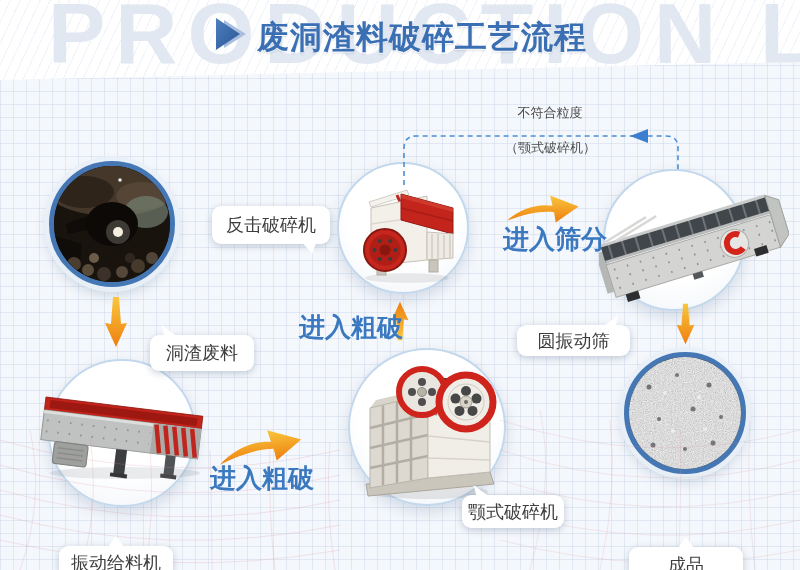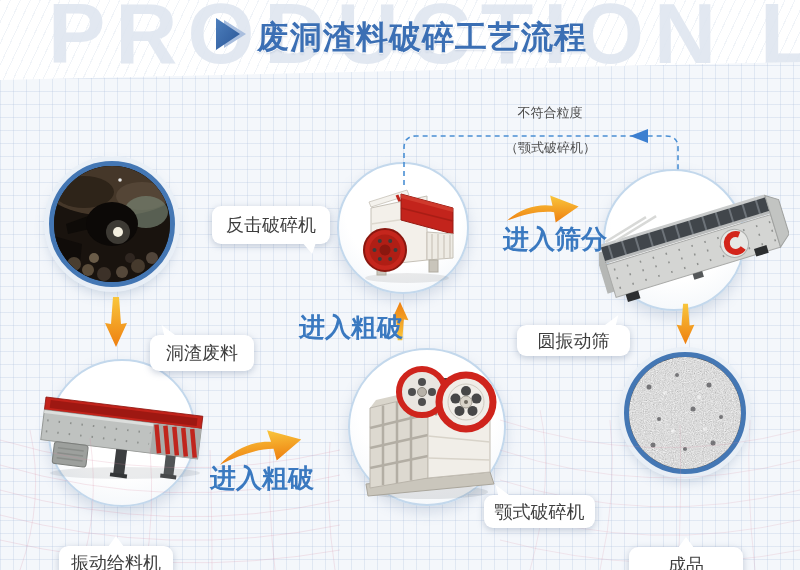--- a/index.html
+++ b/index.html
@@ -347,21 +347,21 @@
   </div>
   <div class="bubble tail-tl" style="left:150px;top:291px;width:104px;height:36px">
     <span>洞渣废料</span>
   </div>
   <div class="bubble tail-tr" style="left:517px;top:281px;width:113px;height:31px">
     <span>圆振动筛</span>
   </div>
   <div class="bubble tail-tc" style="left:59px;top:502px;width:114px;height:33px">
     <span>振动给料机</span>
   </div>
-  <div class="bubble tail-tl" style="left:484px;top:451px;width:111px;height:33px">
+  <div class="bubble tail-tl" style="left:462px;top:451px;width:102px;height:33px">
     <span>颚式破碎机</span>
   </div>
   <div class="bubble tail-tc" style="left:629px;top:503px;width:114px;height:36px">
     <span>成品</span>
   </div>
 
   <svg class="arrow" style="left:103px;top:296px" width="26" height="52" viewBox="0 0 26 52">
     <path d="M10,1 L16,1 L18,28 L24,27 L13,51 L2,27 L8,28 Z" fill="url(#oaGrad)"></path>
   </svg>
   <svg class="arrow" style="left:674px;top:303px" width="23" height="42" viewBox="0 0 26 52">

